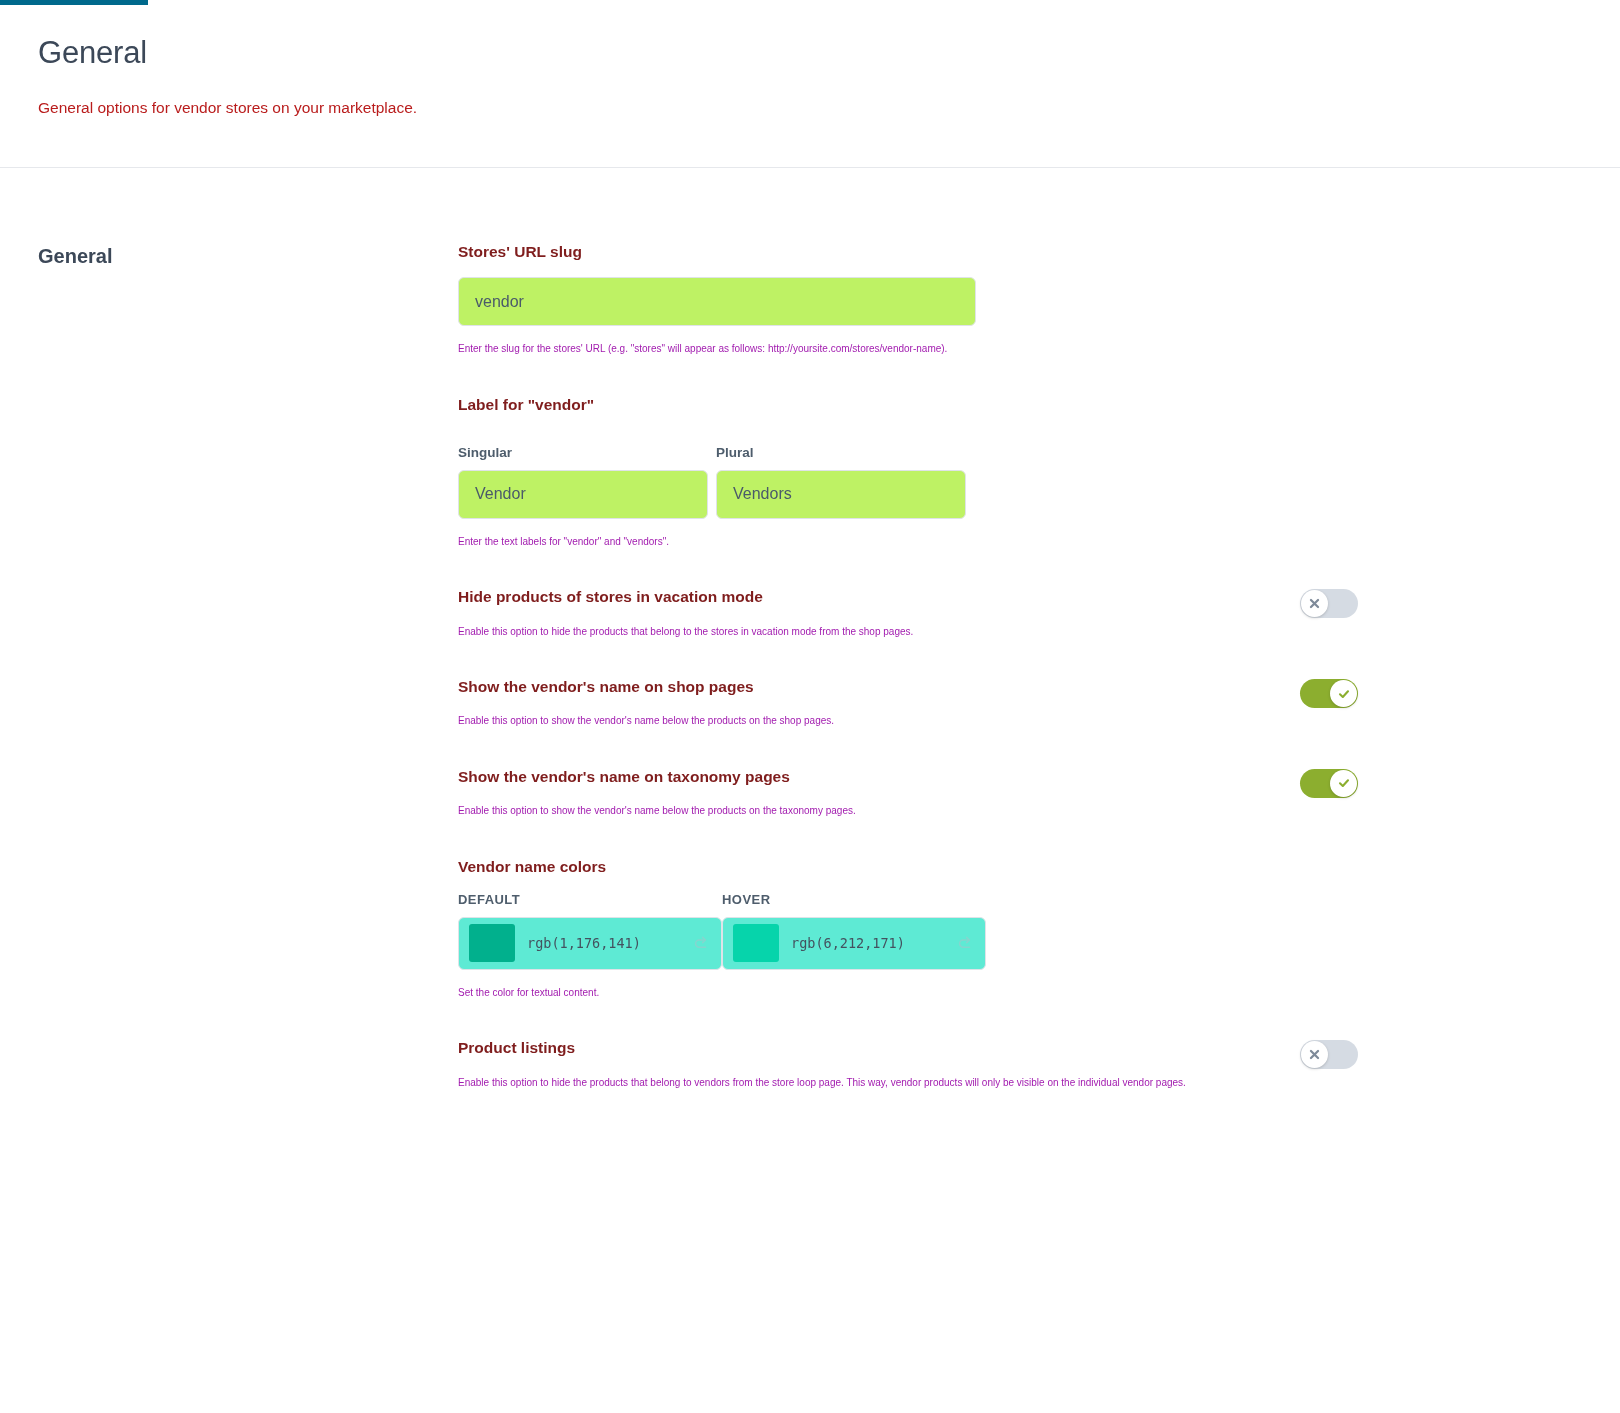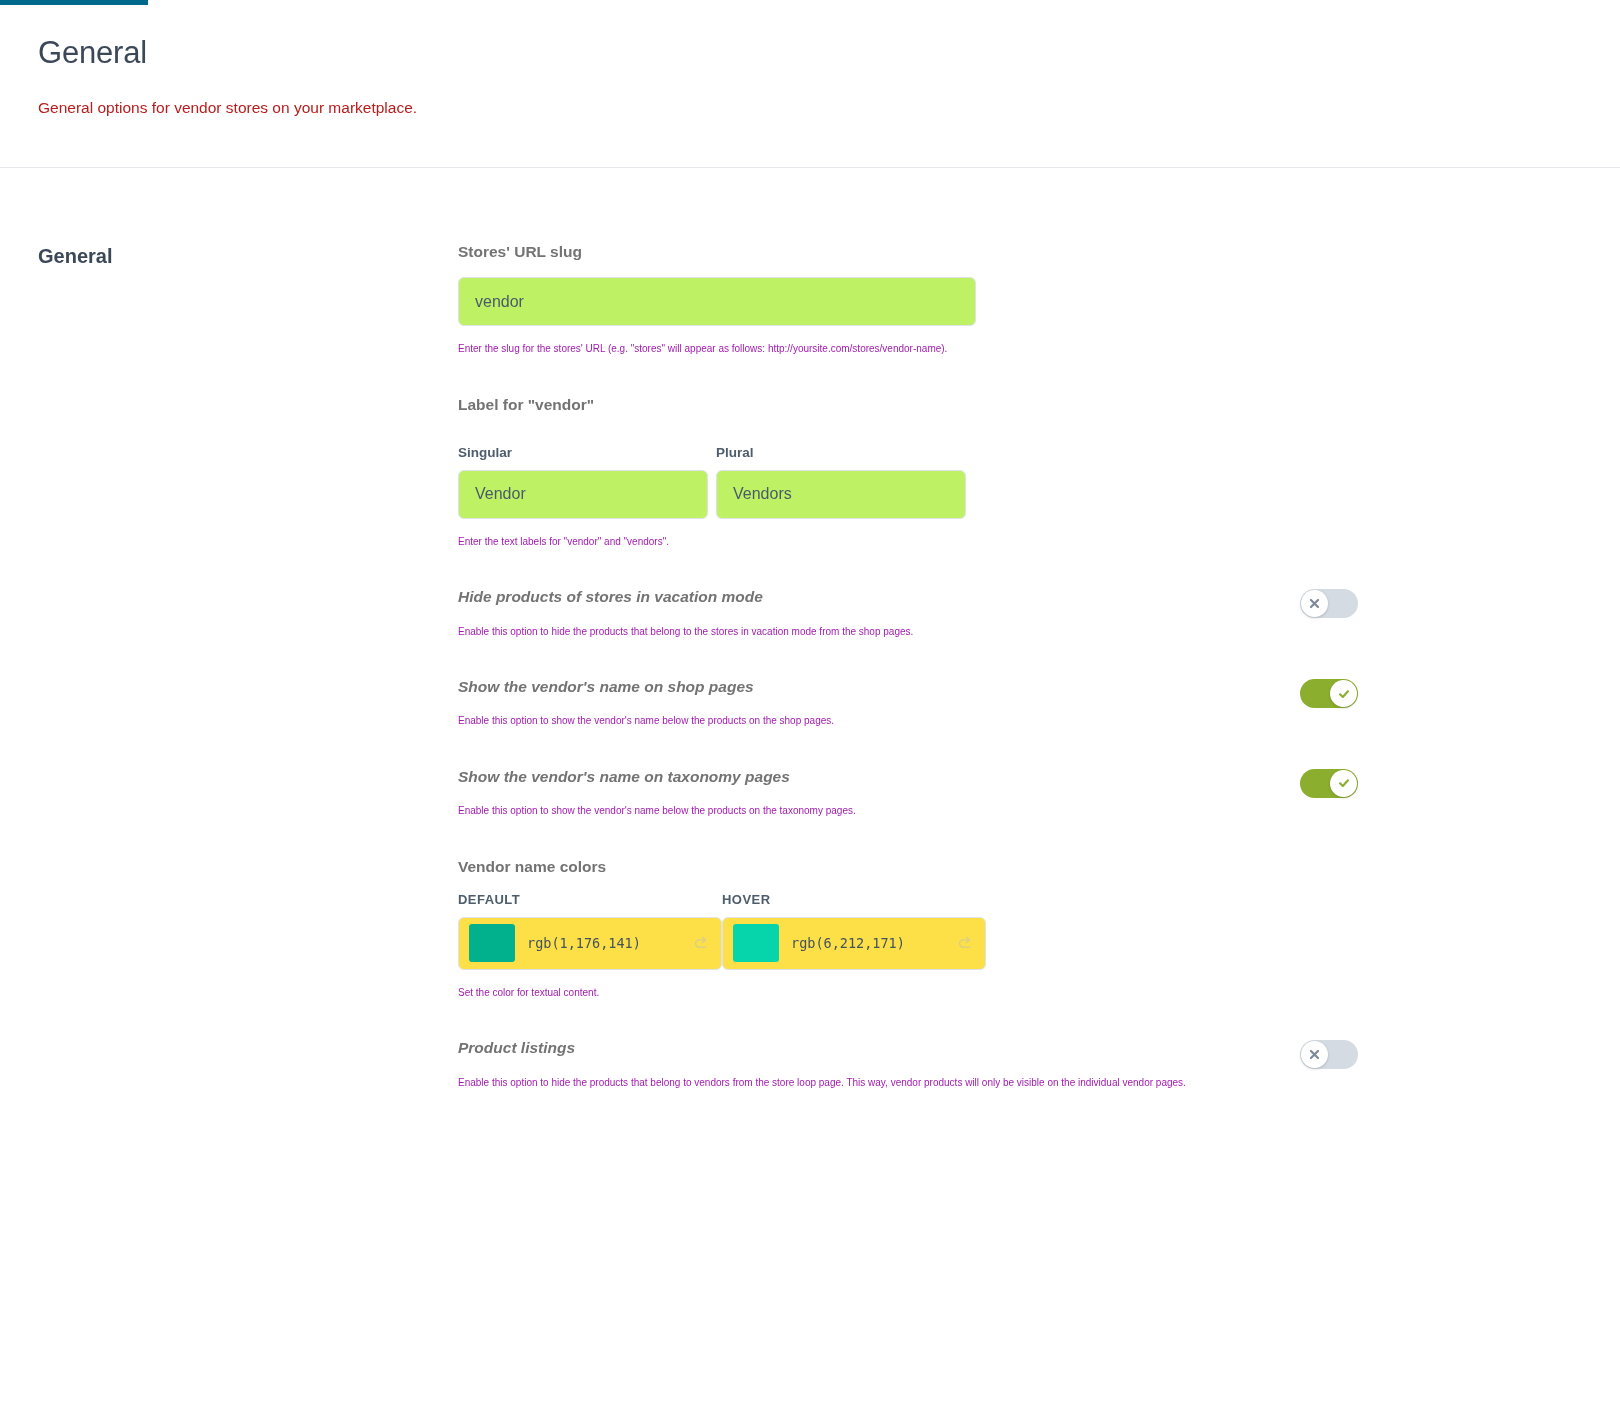--- a/index.html
+++ b/index.html
@@ -71,21 +71,21 @@
     position: relative;
   }
 
   
   .field-group { margin-bottom: 38px; }
   .field-group:last-child { margin-bottom: 0; }
 
   .field-label {
     font-size: 15.5px;
     font-weight: 700;
-    color: #737373;
+    color: #7f1d1d;
     line-height: 1.3;
     margin-bottom: 15px;
     display: block;
   }
   .sub-label {
     font-size: 13.5px;
     font-weight: 700;
     color: #4e5d6c;
     margin-bottom: 10px;
     display: block;
@@ -130,21 +130,21 @@
   .input-col .text-input { width: 250px; }
 
   
   .toggle-row {
     display: flex;
     align-items: flex-start;
     justify-content: space-between;
     gap: 40px;
   }
   .toggle-row-text { flex: 1 1 auto; max-width: 770px; }
-  .toggle-row-text .field-label { margin-bottom: 0; font-style: italic; }
+  .toggle-row-text .field-label { margin-bottom: 0; }
   .toggle-row-text .help-text { margin-top: 16px; }
 
   .toggle {
     flex: 0 0 auto;
     position: relative;
     width: 58px;
     height: 29px;
     border-radius: 15px;
     margin-top: 2px;
     cursor: pointer;
@@ -179,21 +179,21 @@
   .color-row { display: flex; }
   .color-col { width: 264px; }
   .color-field {
     position: relative;
     display: flex;
     align-items: center;
     width: 264px;
     height: 53px;
     border: 1px solid #dfe3e8;
     border-radius: 6px;
-    background: #fde047;
+    background: #5eead4;
     padding: 0 10px 0 10px;
     cursor: pointer;
   }
   .color-swatch {
     width: 46px;
     height: 38px;
     border-radius: 3px;
     flex: 0 0 auto;
   }
   .color-value {

